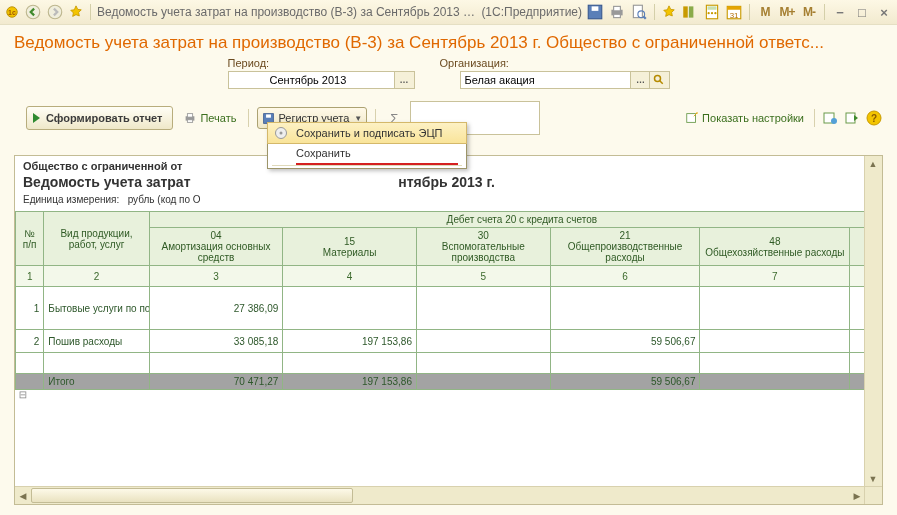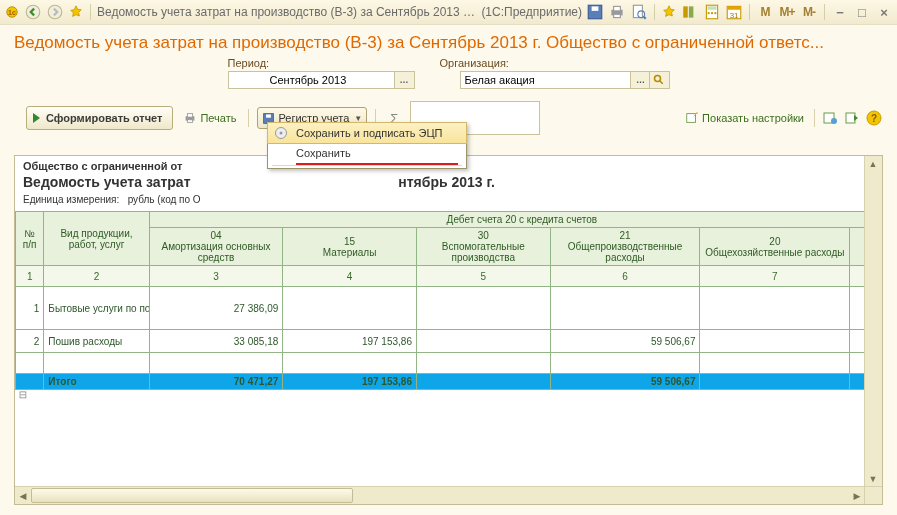--- a/index.html
+++ b/index.html
@@ -266,23 +266,23 @@
   }
   .body-row td {
     height: 18px;
     text-align: right;
     color: #2d572a;
     white-space: nowrap;
   }
   .body-row td.name { text-align: left; color: #2d572a;}
   .body-row td.idx { text-align: right; color: #2d572a;}
   .total-row td {
-    font-weight: bold; color: #2d572a;
+    font-weight: normal; color: #2d572a;
     text-align: right;
-    background: #0ea5e9;
+    background: #a3a3a3;
   }
   .total-row td.name { text-align: left;}
   .empty-row td { height: 16px; border-color: #dfe8d2; }
   .outline {
     position: absolute; left: 2px; top: 234px;
     width: 12px; height: 12px;
     color: #888; font-size: 10px;
     text-align:center; line-height:10px;
   }
 </style>
@@ -506,21 +506,21 @@
           </tr>
           <tr>
             <th style="white-space:pre-line">04
 Амортизация основных средств</th>
             <th style="white-space:pre-line">15
 Материалы</th>
             <th style="white-space:pre-line">30
 Вспомогательные производства</th>
             <th style="white-space:pre-line">21
 Общепроизводственные расходы</th>
-            <th style="white-space:pre-line">20
+            <th style="white-space:pre-line">48
 Общехозяйственные расходы</th>
             <th style="white-space:pre-line">с
 ст
 р</th>
           </tr>
           <tr class="colnum">
             <td>1</td>
             <td>2</td>
             <td>3</td>
             <td>4</td>

